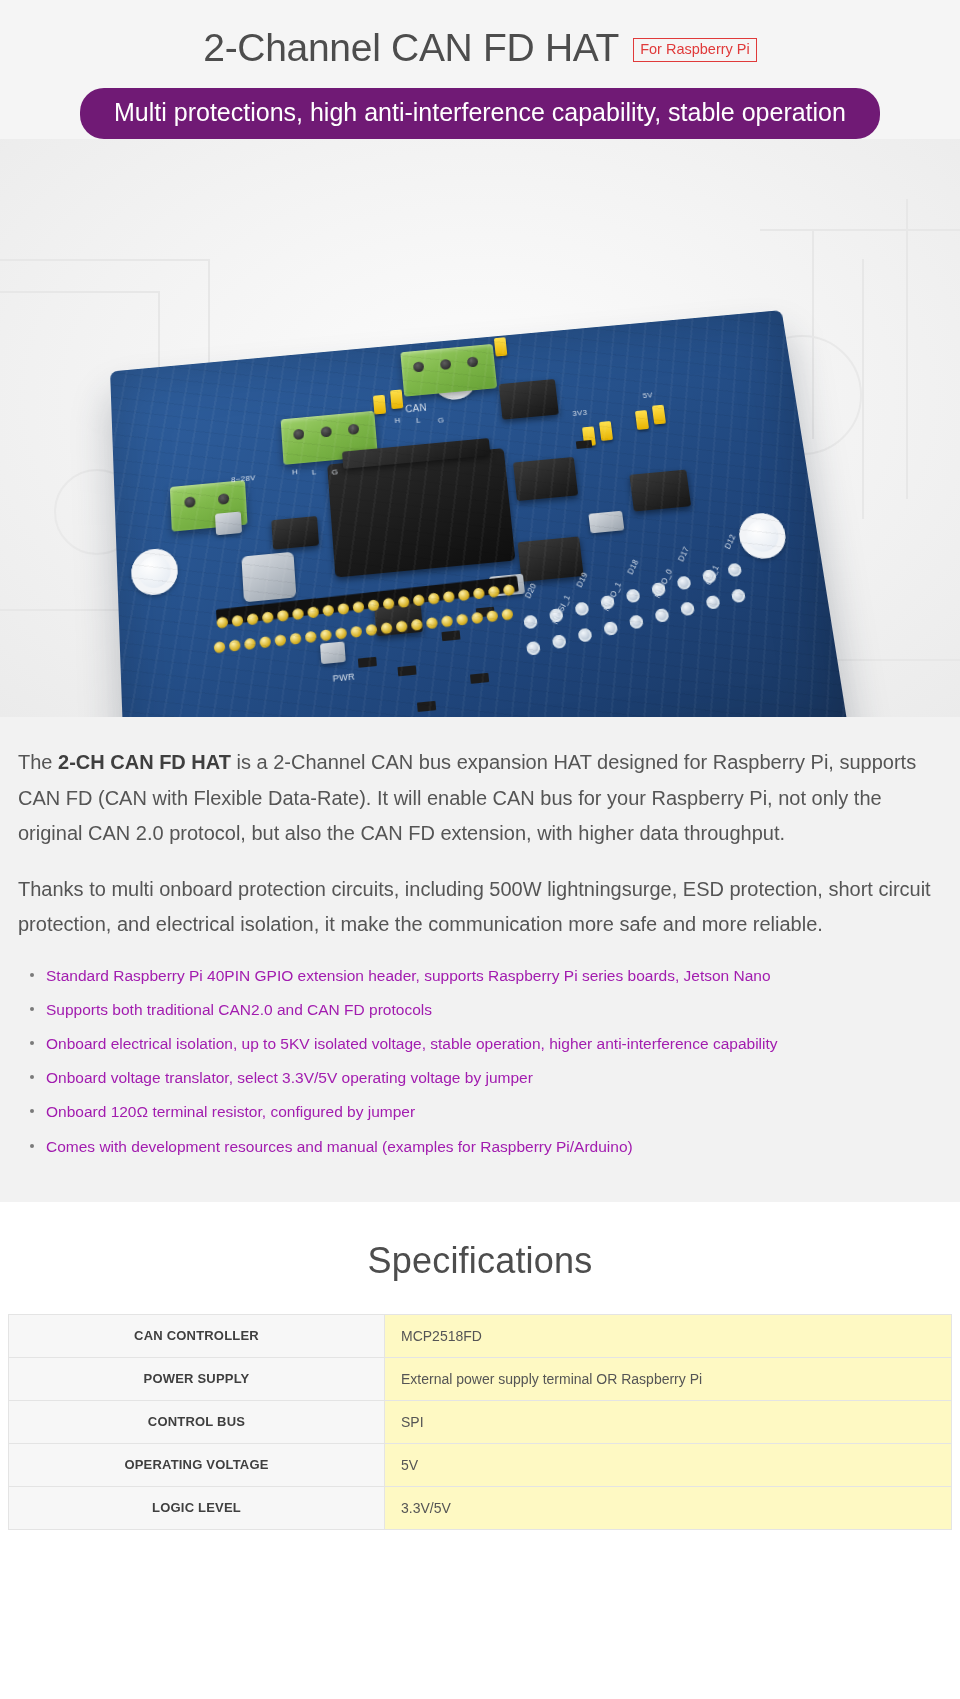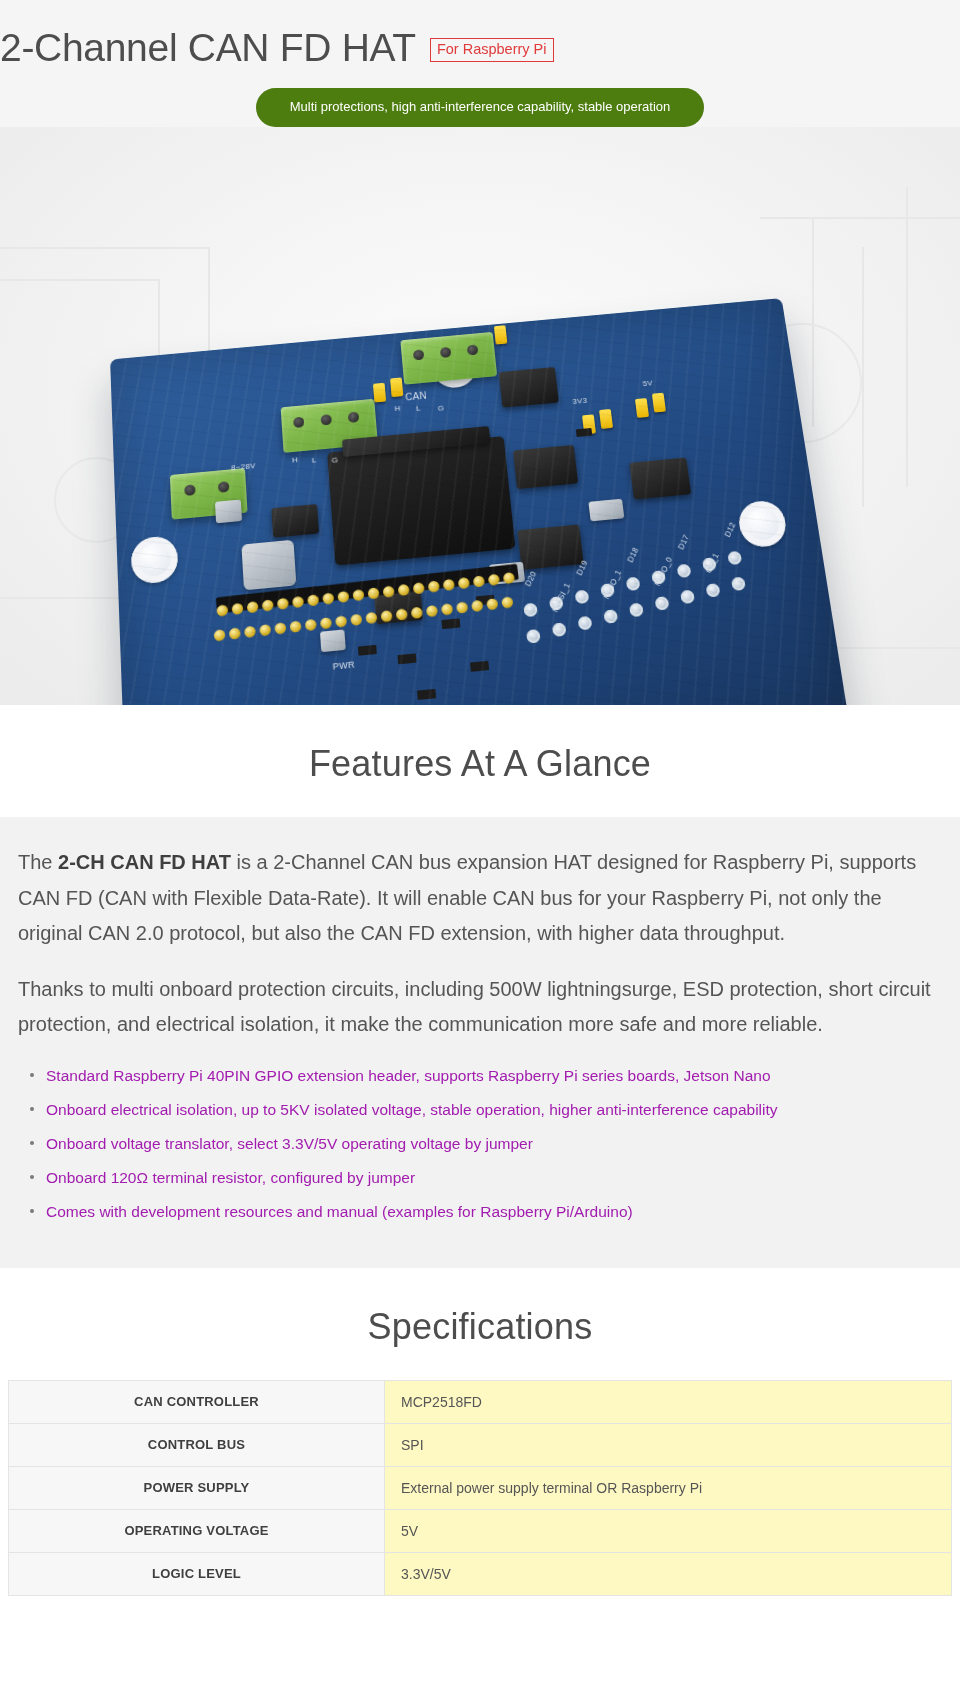--- a/index.html
+++ b/index.html
@@ -17,20 +17,21 @@
   .hero {
     width: 960px;
     background: #f5f5f5;
     padding-top: 18px;
     position: relative;
     overflow: hidden;
   }
   .hero-title-row {
     display: flex;
     align-items: center;
+    justify-content: center;
     gap: 14px;
     height: 58px;
   }
   .hero-title {
     font-size: 39px;
     font-weight: 400;
     color: #4d4d4d;
     letter-spacing: -0.3px;
     line-height: 1;
   }
@@ -43,23 +44,23 @@
     white-space: nowrap;
     align-self: center;
     margin-top: 6px;
   }
   .hero-banner-wrap {
     display: flex;
     justify-content: center;
     margin-top: 12px;
   }
   .hero-banner {
-    background: #4d7c0f;
+    background: #701a75;
     color: #ffffff;
-    font-size: 13px;
+    font-size: 25px;
     border-radius: 24px;
     padding: 12px 34px 14px 34px;
     line-height: 1;
     white-space: nowrap;
   }
 
   
   .photo-area {
     width: 960px;
     height: 578px;
@@ -429,57 +430,55 @@
           <div class="silk" style="left:604px;top:242px;transform:rotate(-58deg);transform-origin:left top;">D12</div>
           <div class="silk" style="left:424px;top:300px;transform:rotate(-58deg);transform-origin:left top;">MOSI_1</div>
           <div class="silk" style="left:476px;top:292px;transform:rotate(-58deg);transform-origin:left top;">MISO_1</div>
           <div class="silk" style="left:528px;top:284px;transform:rotate(-58deg);transform-origin:left top;">MISO_0</div>
           <div class="silk" style="left:580px;top:276px;transform:rotate(-58deg);transform-origin:left top;">CE_1</div>
         </div>
       </div>
     </div>
   </section>
 
-  <div class="section-head">
-    <h2>Features At A Glance</h2>
-  </div>
 
   <section class="features">
     <p>
       <span>The </span><strong>2-CH CAN FD HAT</strong><span> is a 2-Channel CAN bus expansion HAT designed for Raspberry Pi, supports CAN FD (CAN with Flexible Data-Rate). It will enable CAN bus for your Raspberry Pi, not only the original CAN 2.0 protocol, but also the CAN FD extension, with higher data throughput.</span>
     </p>
     <p>Thanks to multi onboard protection circuits, including 500W lightningsurge, ESD protection, short circuit protection, and electrical isolation, it make the communication more safe and more reliable.</p>
 
     <ul>
       <li>Standard Raspberry Pi 40PIN GPIO extension header, supports Raspberry Pi series boards, Jetson Nano</li>
+      <li>Supports both traditional CAN2.0 and CAN FD protocols</li>
       <li>Onboard electrical isolation, up to 5KV isolated voltage, stable operation, higher anti-interference capability</li>
       <li>Onboard voltage translator, select 3.3V/5V operating voltage by jumper</li>
       <li>Onboard 120Ω terminal resistor, configured by jumper</li>
       <li>Comes with development resources and manual (examples for Raspberry Pi/Arduino)</li>
     </ul>
   </section>
 
   <div class="section-head">
     <h2>Specifications</h2>
   </div>
 
   <div class="spec-wrap">
     <table class="spec">
       <tbody>
         <tr>
           <th>CAN CONTROLLER</th>
           <td>MCP2518FD</td>
         </tr>
         <tr>
+          <th>POWER SUPPLY</th>
+          <td>External power supply terminal OR Raspberry Pi</td>
+        </tr>
+        <tr>
           <th>CONTROL BUS</th>
           <td>SPI</td>
-        </tr>
-        <tr>
-          <th>POWER SUPPLY</th>
-          <td>External power supply terminal OR Raspberry Pi</td>
         </tr>
         <tr>
           <th>OPERATING VOLTAGE</th>
           <td>5V</td>
         </tr>
         <tr>
           <th>LOGIC LEVEL</th>
           <td>3.3V/5V</td>
         </tr>
 

